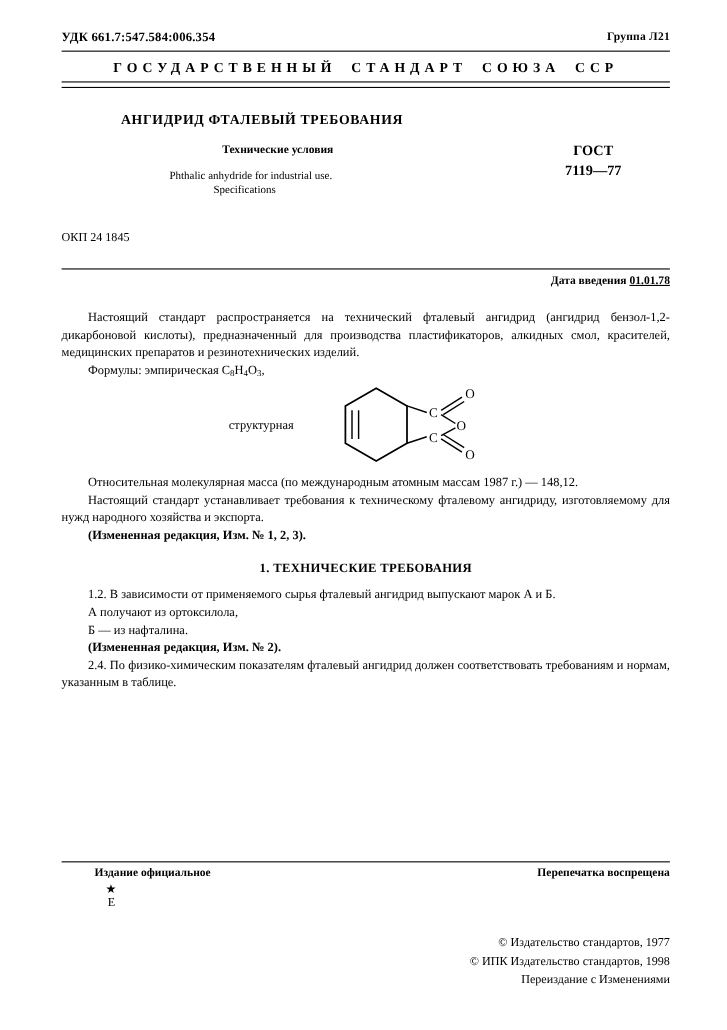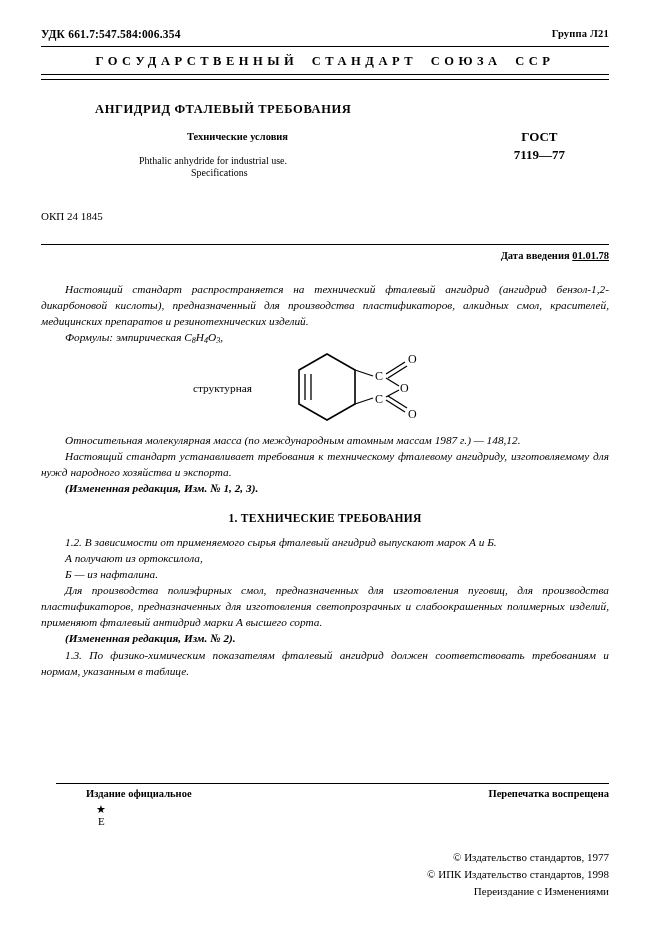--- a/index.html
+++ b/index.html
@@ -14,21 +14,21 @@
     color: #000000;
     position: relative;
     overflow: hidden;
   }
   .page {
     position: absolute;
     left: 0; top: 0;
     width: 661px;
     height: 936px;
     box-sizing: border-box;
-    padding: 28px 52px 0 41px;
+    padding: 28px 52px 0 56px;
   }
   .header-row {
     display: flex;
     justify-content: space-between;
     align-items: flex-start;
     font-size: 11.5px;
     font-weight: bold;
     letter-spacing: 0.2px;
   }
   .udk { font-size: 11.5px; font-weight: bold; }
@@ -73,21 +73,21 @@
     margin-left: 146px;
   }
   .eng-title {
     font-size: 10px;
     margin-top: 13px;
     margin-left: 98px;
     line-height: 1.25;
   }
   .eng-title .spec {
     display: block;
-    margin-left: 52px;
+    margin-left: 40px;
   }
   .gost-code {
     position: absolute;
     right: 44px;
     top: 26px;
     text-align: center;
     font-size: 13px;
     font-weight: bold;
     line-height: 1.45;
   }
@@ -107,21 +107,20 @@
   .date-row .u { text-decoration: underline; }
   .body-text {
     margin-top: 20px;
     font-size: 11.3px;
     line-height: 1.42;
     text-align: justify;
   }
   .body-text p {
     margin: 0;
     text-indent: 24px;
-    font-style: italic;
   }
   .formula-line { margin-top: 2px; }
   .struct-wrap {
     position: relative;
     height: 78px;
     margin-top: 2px;
   }
   .struct-label {
     position: absolute;
     left: 152px;
@@ -256,23 +255,22 @@
     <p>Настоящий стандарт устанавливает требования к техническому фталевому ангидриду, изготовля­емому для нужд народного хозяйства и экспорта.</p>
     <p class="bold">(Измененная редакция, Изм. № 1, 2, 3).</p>
   </div>
 
   <div class="section-title">1. ТЕХНИЧЕСКИЕ ТРЕБОВАНИЯ</div>
 
   <div class="body-text" style="margin-top:0">
     <p>1.2.  В зависимости от применяемого сырья фталевый ангидрид выпускают марок А и Б.</p>
     <p>А получают из ортоксилола,</p>
     <p>Б — из нафталина.</p>
-    <p>Для производства полиэфирных смол, предназначенных для изготовления пуговиц, для произ­водства пластификаторов, предназначенных для изготовления светопрозрачных и слабоокрашенных полимерных изделий, применяют фталевый антидрид марки А высшего сорта.</p>
     <p class="bold">(Измененная редакция, Изм. № 2).</p>
-    <p>1.3.  По физико-химическим показателям фталевый ангидрид должен соответствовать требова­ниям и нормам, указанным в таблице.</p>
+    <p>2.4.  По физико-химическим показателям фталевый ангидрид должен соответствовать требова­ниям и нормам, указанным в таблице.</p>
   </div>
 
   <div class="footer">
     <div class="footer-rule"></div>
     <div class="footer-row">
       <div>Издание официальное</div>
       <div>Перепечатка воспрещена</div>
     </div>
     <div class="star-block">
       <div class="star">★</div>

